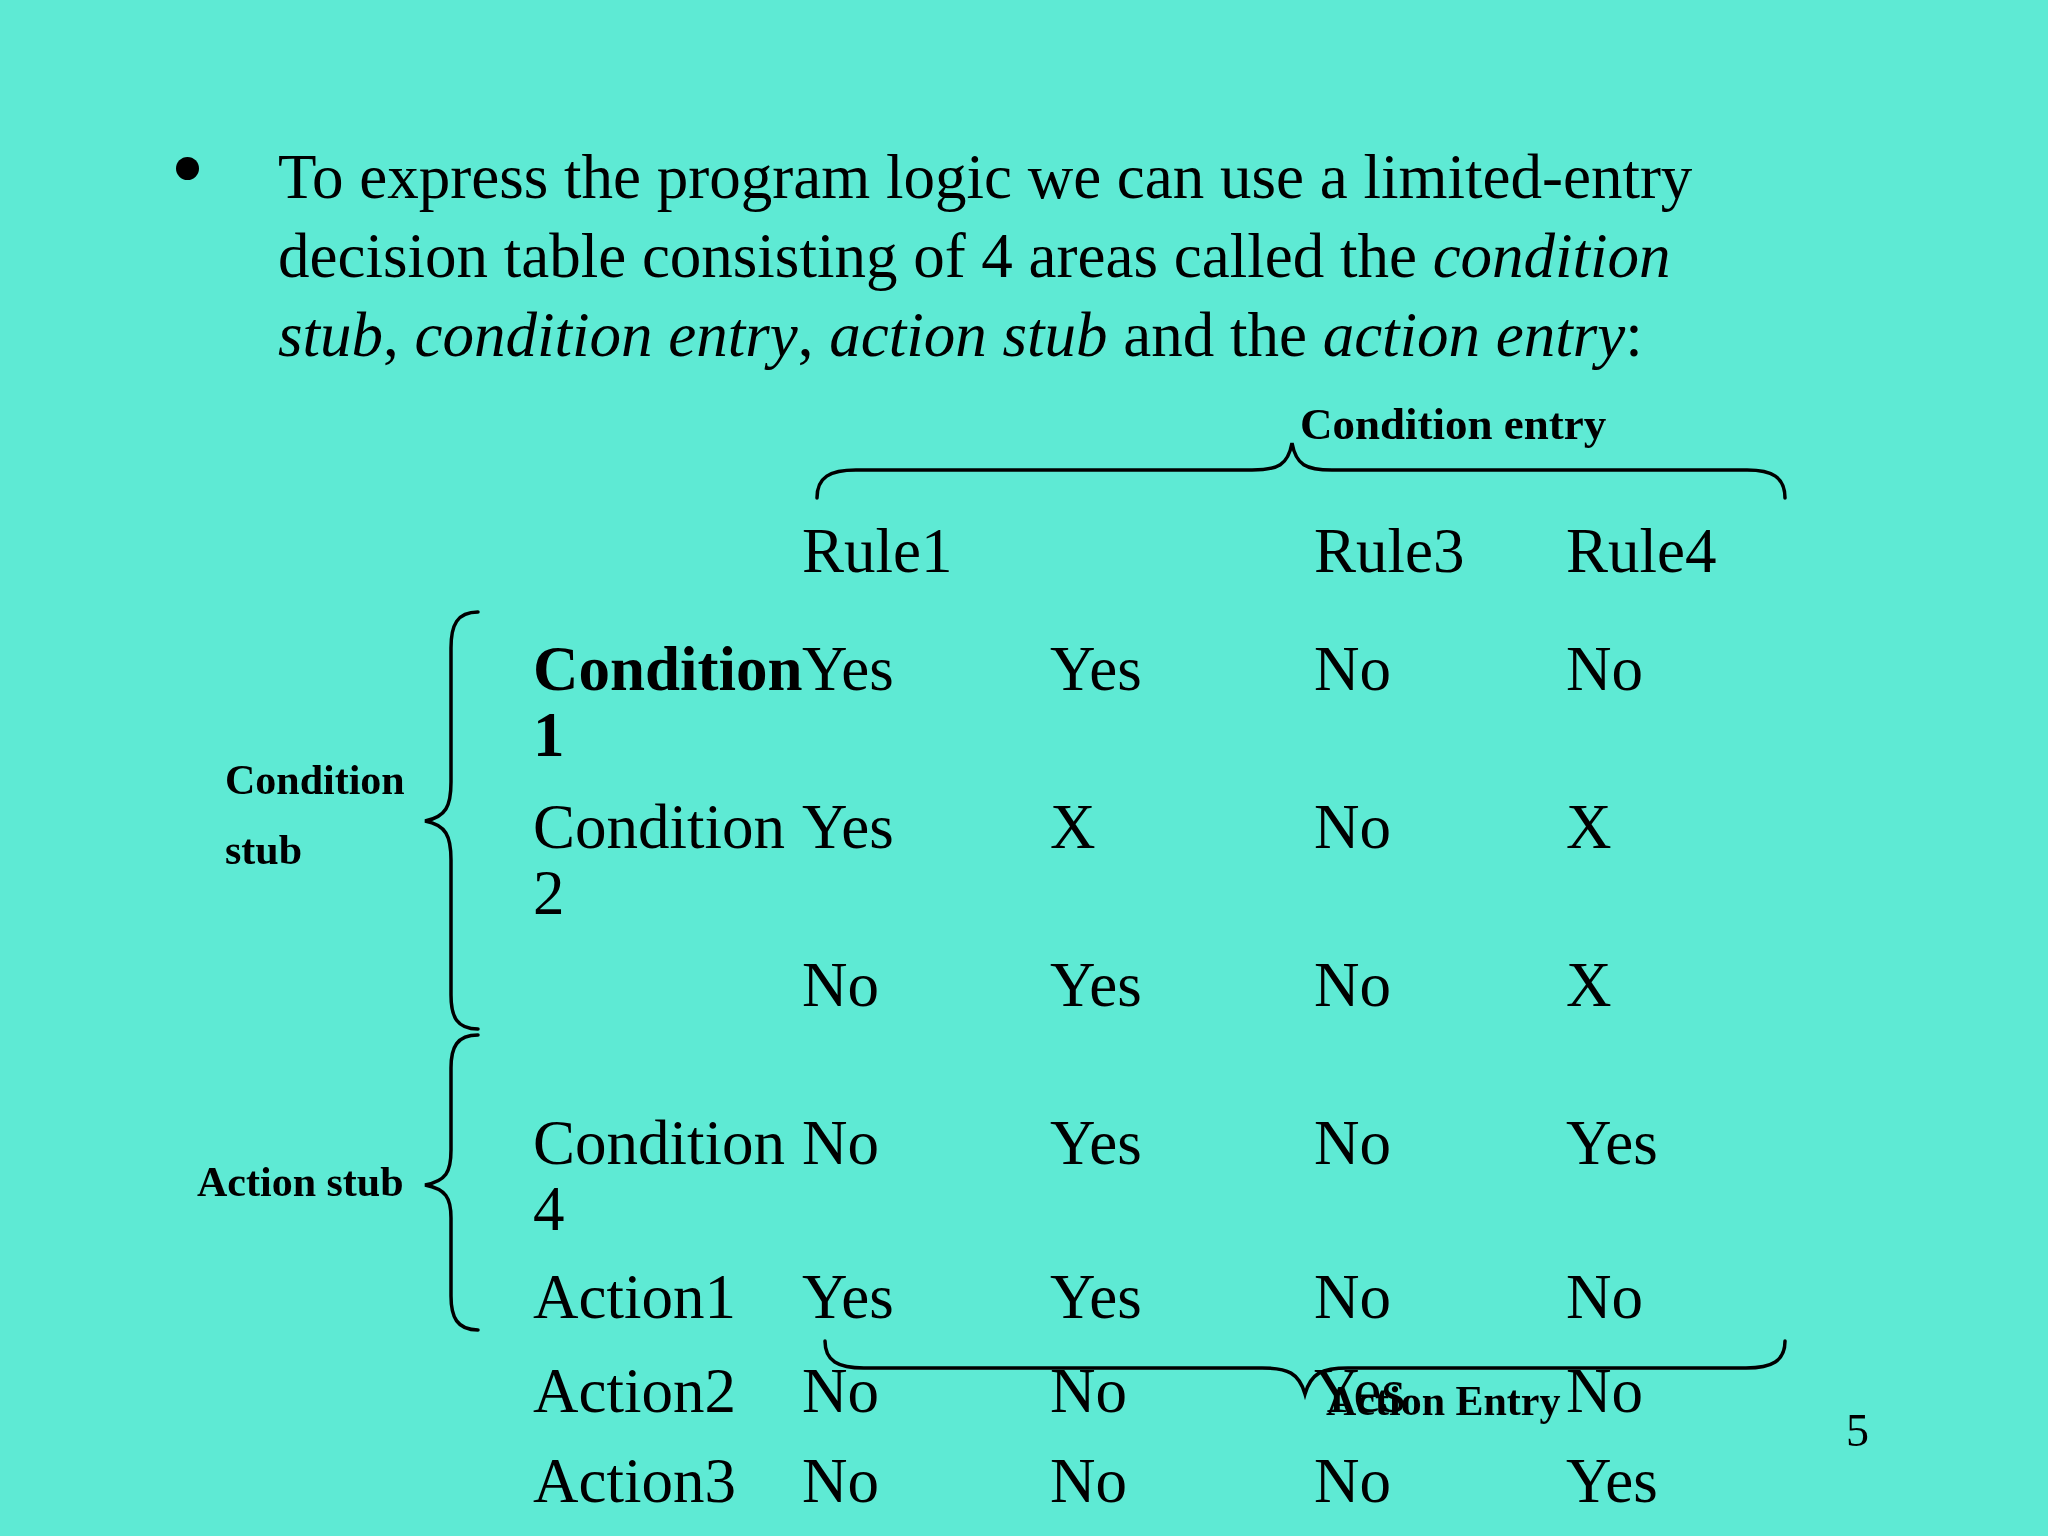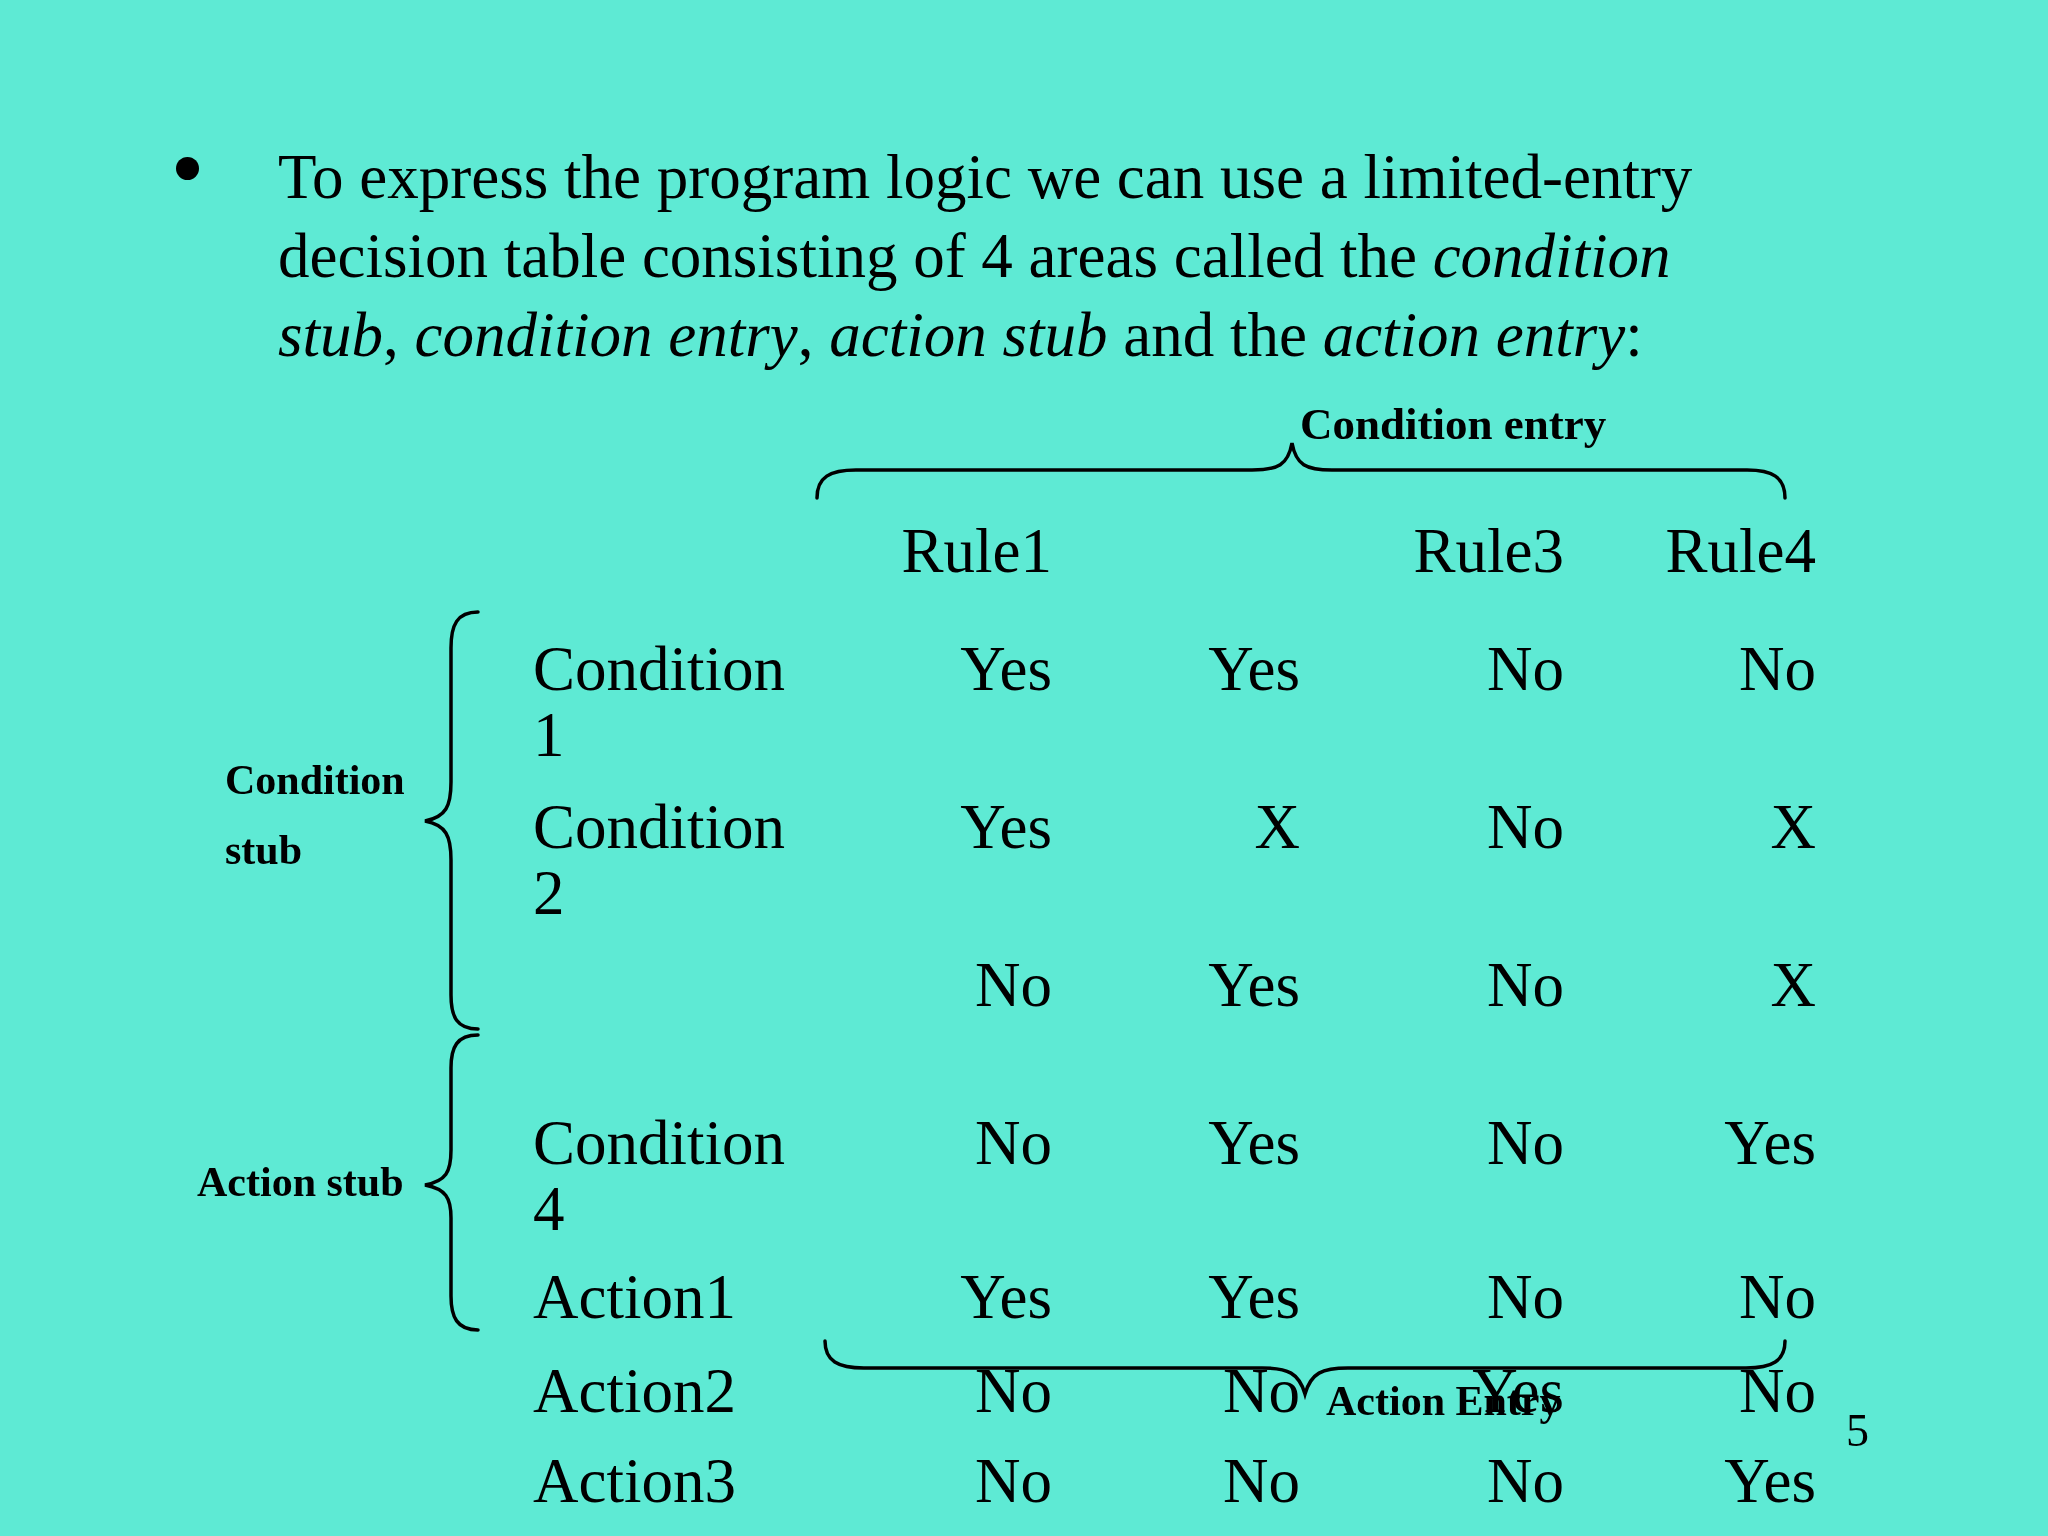--- a/index.html
+++ b/index.html
@@ -35,21 +35,21 @@
   #action-stub-label{left:197px;top:1158px;}
   #action-entry-label{left:1326px;top:1377px;z-index:6;}
   
   .braces{position:absolute;left:0;top:0;z-index:2;}
   .braces path{stroke:#000;stroke-width:3.5;fill:none;stroke-linecap:round;}
   
   #table-layer{position:absolute;left:0;top:0;width:100%;height:100%;z-index:3;}
   .tcell{
     position:absolute;
     font-size:63px;line-height:66px;
-    width:250px;text-align:right;
+    width:250px;text-align:left;
     white-space:nowrap;
   }
   .trowlabel{
     position:absolute;
     font-size:63px;line-height:66px;
     width:276px;text-align:left;
   }
   .pagenum{
     position:absolute;left:1846px;top:1408px;
     font-size:46px;line-height:1;
@@ -85,21 +85,21 @@
     <div class="line1">Condition</div>
     <div class="line2">stub</div>
   </div>
 
   <div class="blabel" id="action-stub-label">Action stub</div>
 
   <div id="table-layer">
       <div class="tcell" style="left: 802px; top: 518px;">Rule1</div>
       <div class="tcell" style="left: 1314px; top: 518px;">Rule3</div>
       <div class="tcell" style="left: 1566px; top: 518px;">Rule4</div>
-      <div class="trowlabel" style="left: 533px; top: 636px;">Condition 1</div>
+      <div class="trowlabel" style="left: 533px; top: 636px; font-weight: bold;">Condition 1</div>
       <div class="tcell" style="left: 802px; top: 636px;">Yes</div>
       <div class="tcell" style="left: 1050px; top: 636px;">Yes</div>
       <div class="tcell" style="left: 1314px; top: 636px;">No</div>
       <div class="tcell" style="left: 1566px; top: 636px;">No</div>
       <div class="trowlabel" style="left: 533px; top: 794px;">Condition 2</div>
       <div class="tcell" style="left: 802px; top: 794px;">Yes</div>
       <div class="tcell" style="left: 1050px; top: 794px;">X</div>
       <div class="tcell" style="left: 1314px; top: 794px;">No</div>
       <div class="tcell" style="left: 1566px; top: 794px;">X</div>
       <div class="tcell" style="left: 802px; top: 952px;">No</div>

